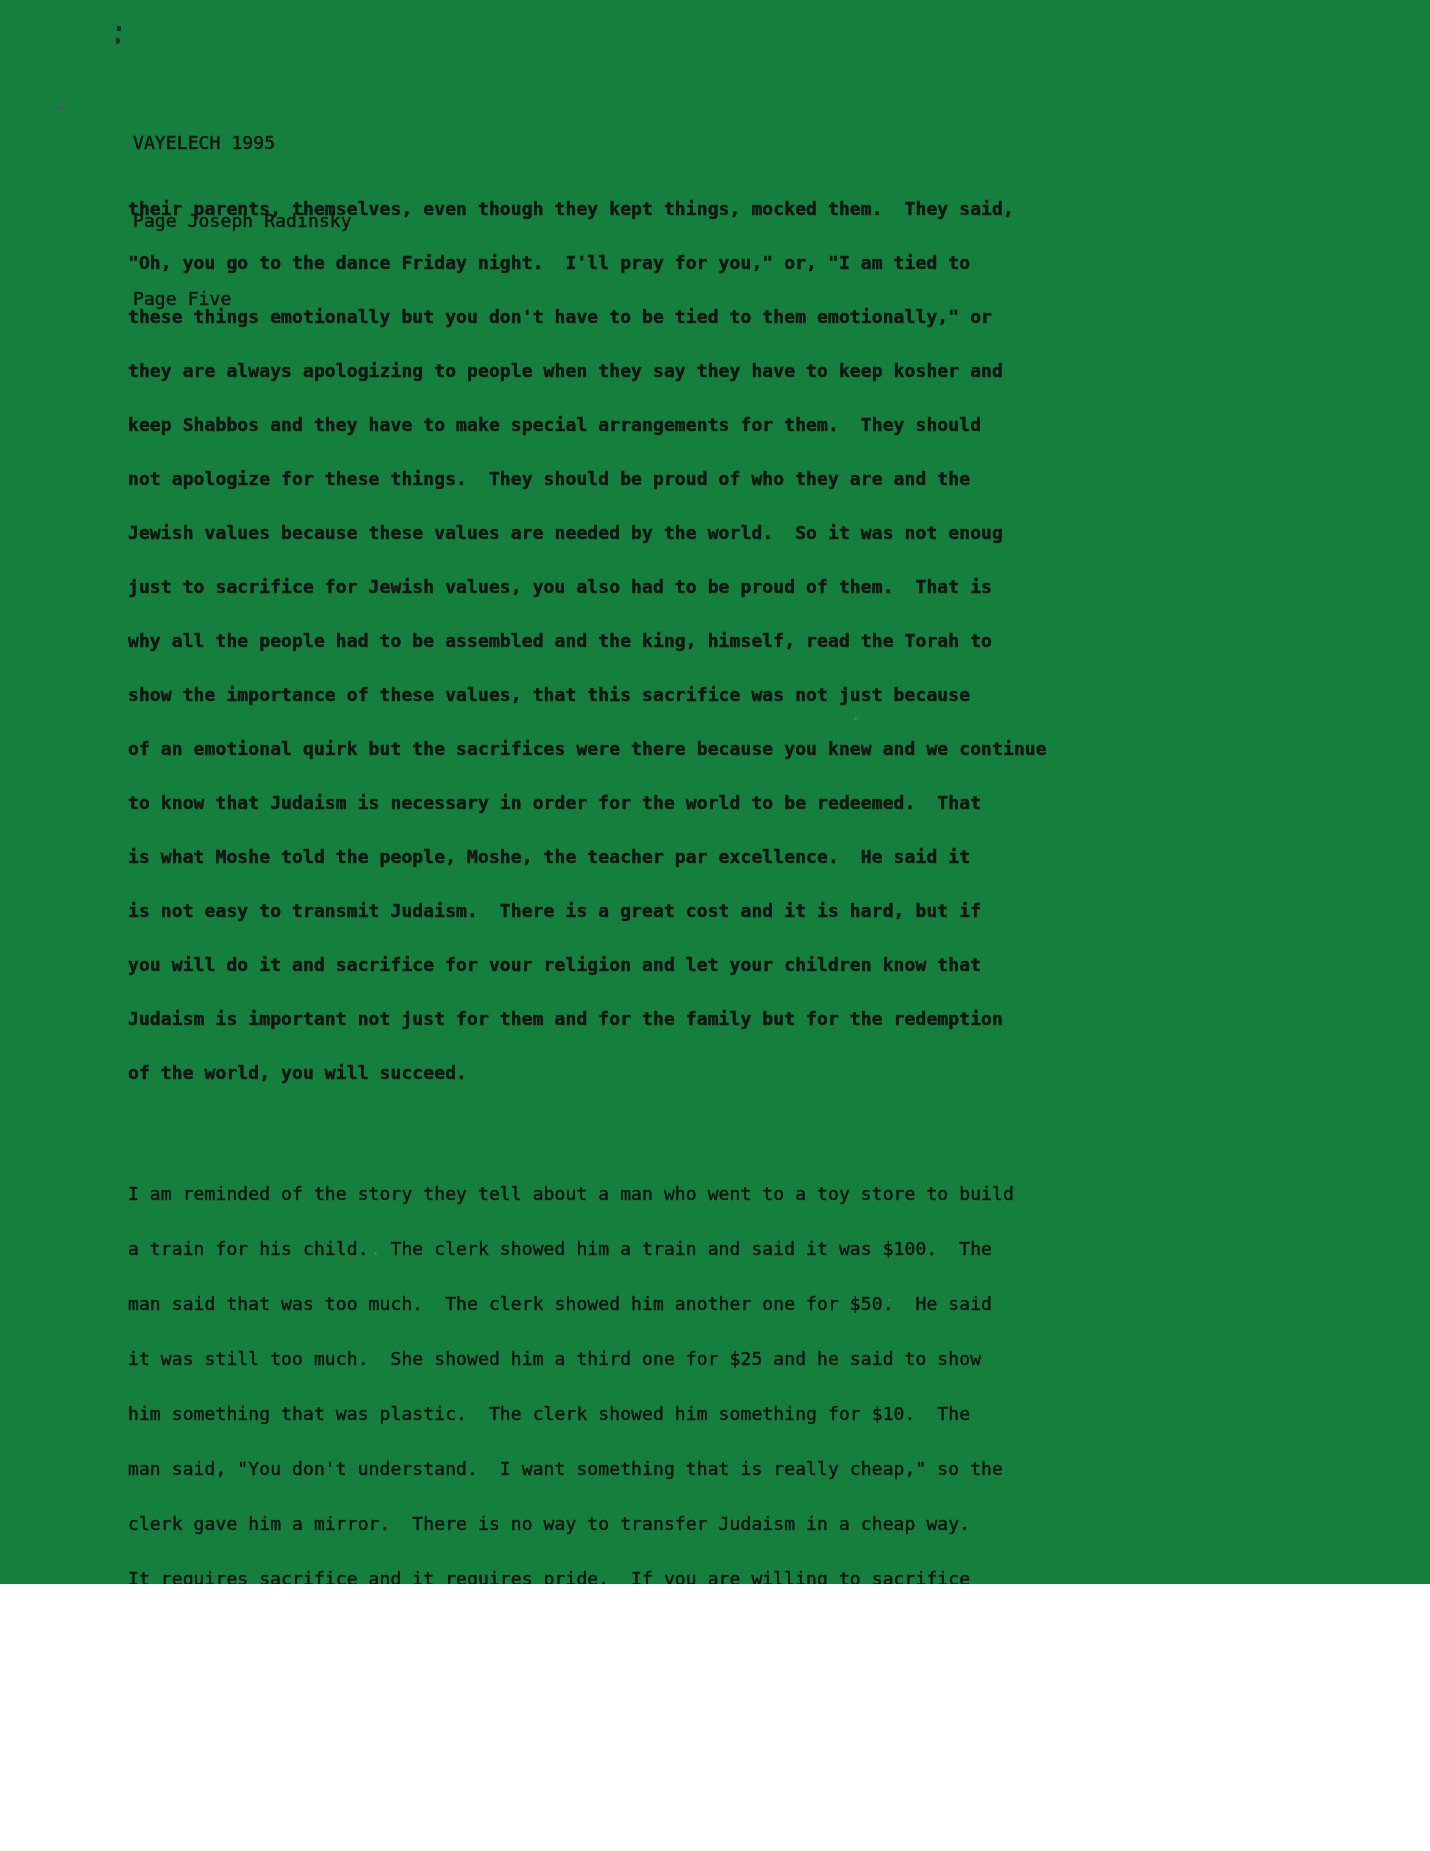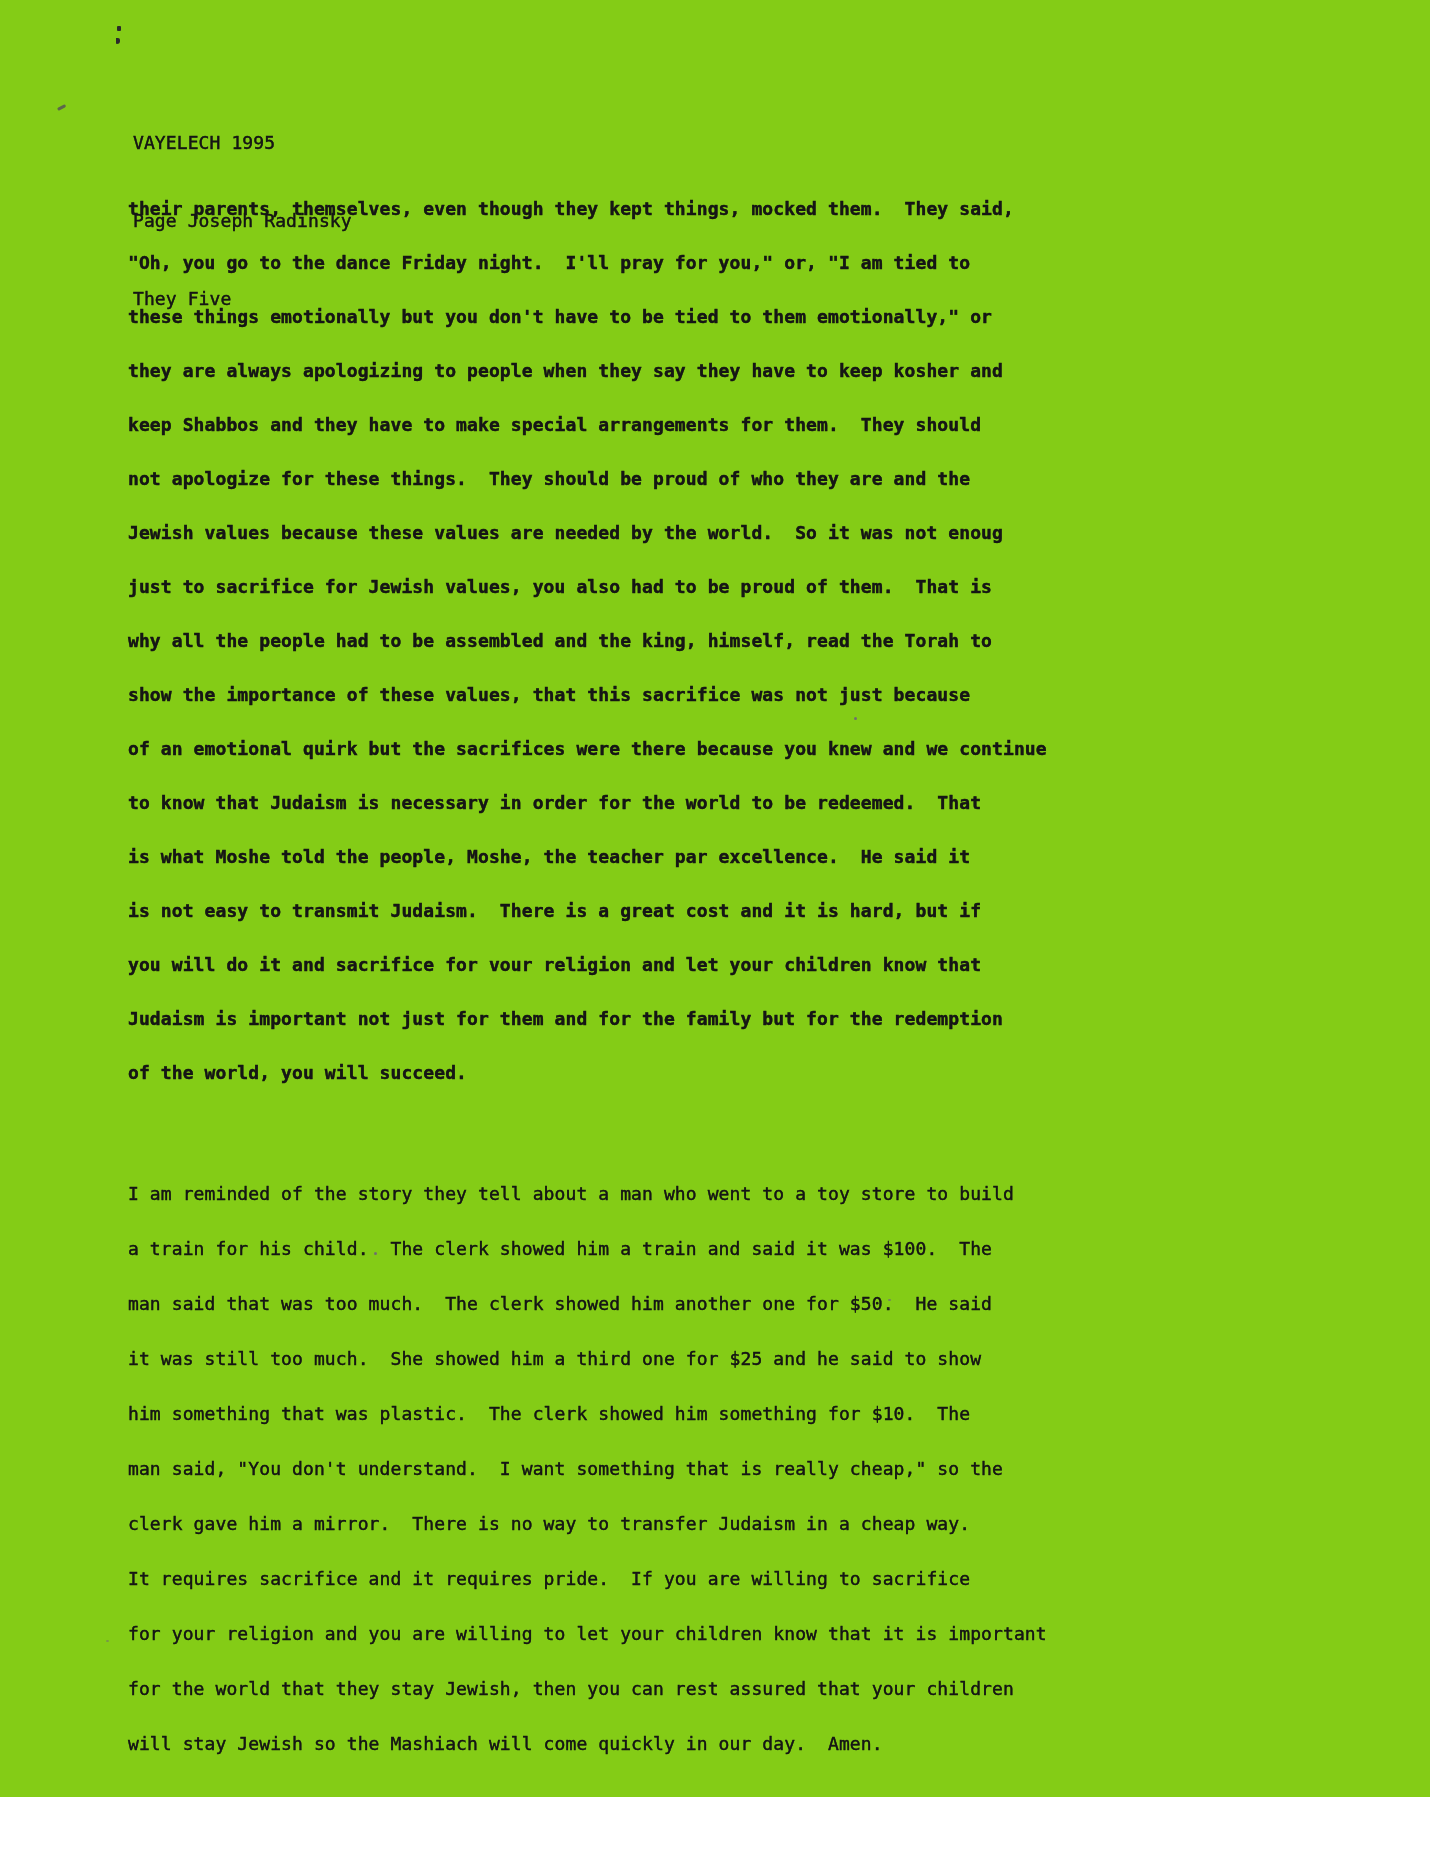--- a/index.html
+++ b/index.html
@@ -3,22 +3,22 @@
 <meta charset="utf-8">
 <style>
   html, body {
     margin: 0;
     padding: 0;
     background: #ffffff;
   }
   .page {
     position: relative;
     width: 1430px;
-    height: 1797px;
-    background: #84cc16;
+    height: 1584px;
+    background: #15803d;
     overflow: hidden;
     font-family: "DejaVu Sans Mono", "Liberation Mono", monospace;
     color: #161616;
   }
   .typed {
     font-size: 18px;
     letter-spacing: 0.1px;
     -webkit-text-stroke: 0.35px #161616;
     text-shadow: 0 0 0.4px rgba(10,10,10,0.55);
   }
@@ -76,21 +76,21 @@
   </div>
   <div class="artifact tick-mark" style="left:57px; top:106px;"></div>
   <div class="artifact speck" style="left:854px; top:717px; width:3px; height:3px;"></div>
   <div class="artifact speck" style="left:374px; top:1252px; width:3px; height:3px;"></div>
   <div class="artifact speck" style="left:888px; top:1299px; width:3px; height:2px; opacity:.8;"></div>
   <div class="artifact speck" style="left:106px; top:1640px; width:3px; height:2px; opacity:.6;"></div>
 
   <div class="header-block typed">
     <div>VAYELECH 1995</div>
     <div>Page Joseph Radinsky</div>
-    <div>They Five</div>
+    <div>Page Five</div>
   </div>
 
   <div class="para para-1 typed">their parents, themselves, even though they kept things, mocked them.  They said,
 "Oh, you go to the dance Friday night.  I'll pray for you," or, "I am tied to
 these things emotionally but you don't have to be tied to them emotionally," or
 they are always apologizing to people when they say they have to keep kosher and
 keep Shabbos and they have to make special arrangements for them.  They should
 not apologize for these things.  They should be proud of who they are and the
 Jewish values because these values are needed by the world.  So it was not enoug
 just to sacrifice for Jewish values, you also had to be proud of them.  That is

